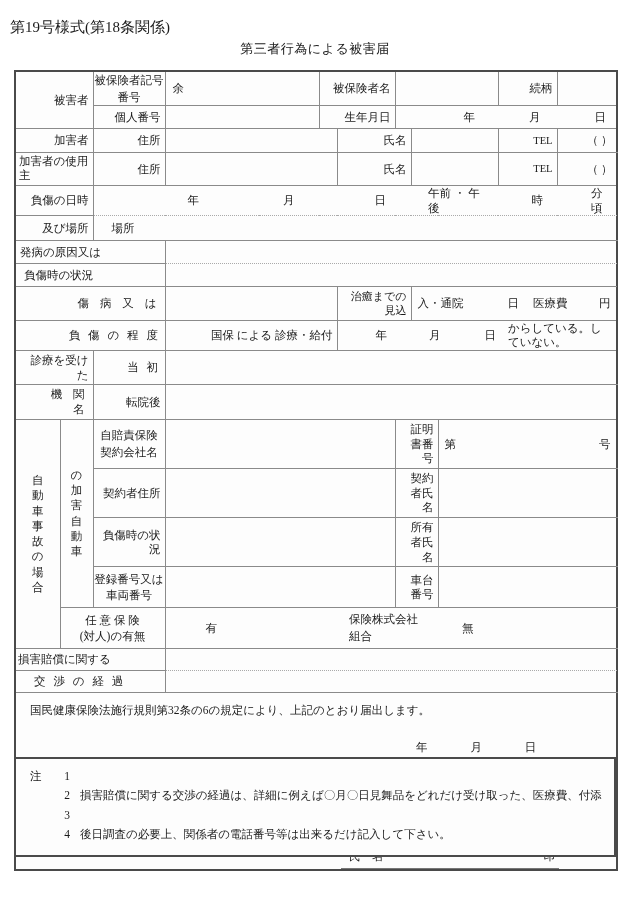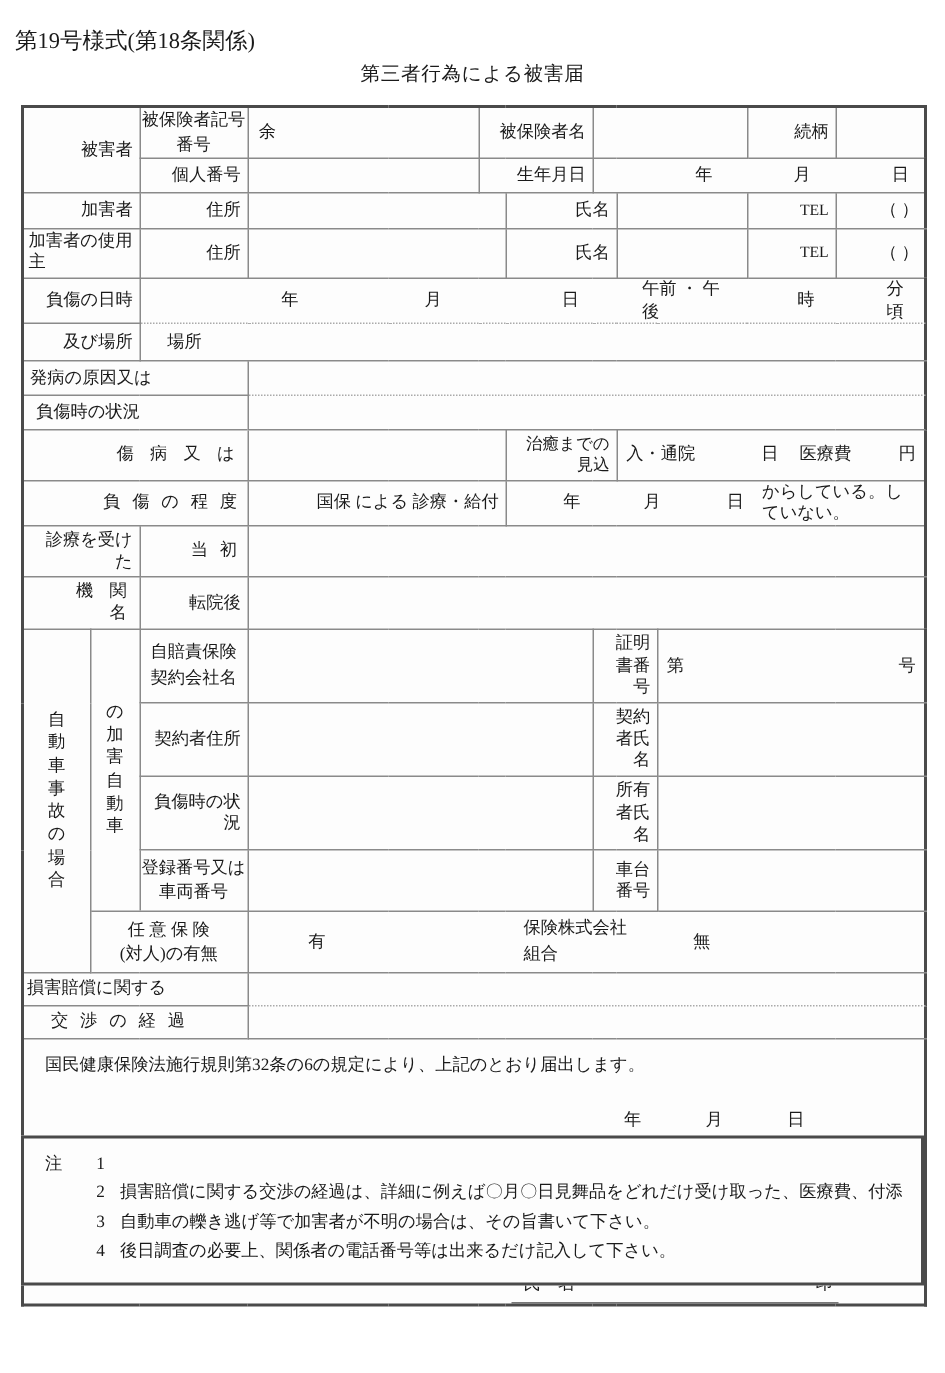--- a/index.html
+++ b/index.html
@@ -528,21 +528,20 @@
       <span class="note-num">1</span>
     </div>
     <div class="note-row">
       <span class="note-head"></span>
       <span class="note-num">2</span>
       <span class="note-txt">損害賠償に関する交渉の経過は、詳細に例えば〇月〇日見舞品をどれだけ受け取った、医療費、付添</span>
     </div>
     <div class="note-row">
       <span class="note-head"></span>
       <span class="note-num">3</span>
-      <span class="note-txt">自動車の轢き逃げ等で加害者が不明の場合は、その旨書いて下さい。</span>
     </div>
     <div class="note-row">
       <span class="note-head"></span>
       <span class="note-num">4</span>
       <span class="note-txt">後日調査の必要上、関係者の電話番号等は出来るだけ記入して下さい。</span>
     </div>
   </div>
 
 </div>
 

